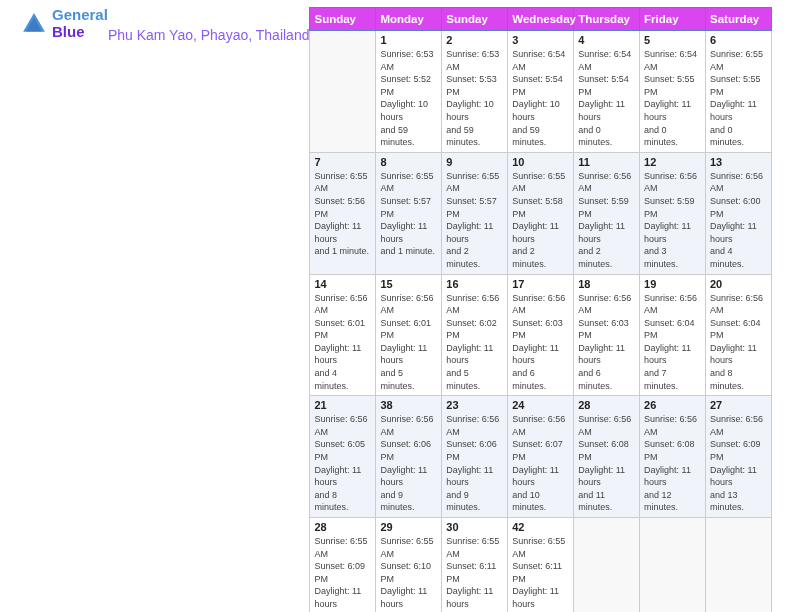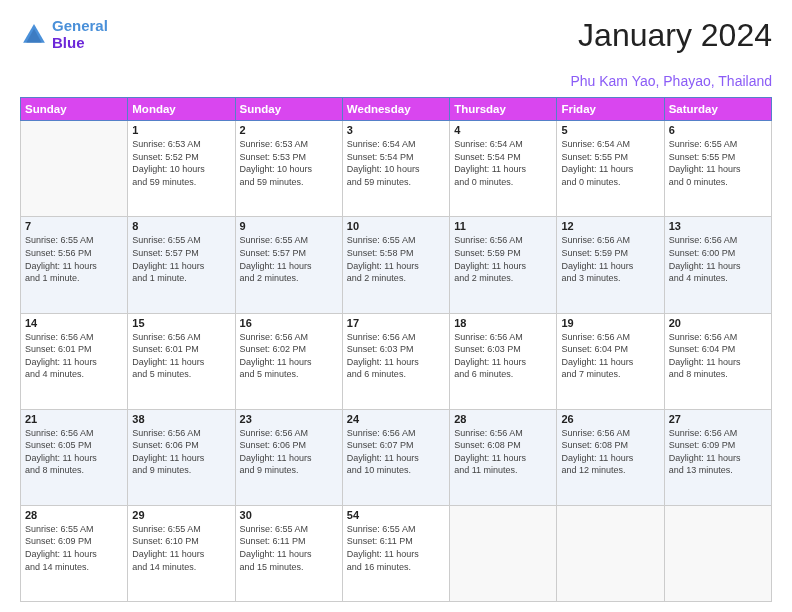--- a/index.html
+++ b/index.html
@@ -6,23 +6,23 @@
     body {
       width: 792px;
       height: 612px;
       font-family: Arial, sans-serif;
       background: #fff;
       overflow: hidden;
     }
     .page {
       width: 792px;
       height: 612px;
-      padding: 18px 20px 10px 20px;
+      padding: 7px 20px 10px 20px;
       display: flex;
-      flex-direction: column;
+      flex-direction: row;
     }
     .header {
       display: flex;
       justify-content: space-between;
       align-items: flex-start;
       margin-bottom: 8px;
     }
     .logo {
       display: flex;
       align-items: center;
@@ -107,21 +107,20 @@
       <svg class="logo-icon" viewBox="0 0 36 36">
         <polygon points="18,4 32,28 4,28" fill="#4a90d9"></polygon>
         <polygon points="18,10 28,28 8,28" fill="#2a60a0" opacity="0.4"></polygon>
       </svg>
       <div class="logo-text">
         <div><span>General</span></div>
         <div><span style="color:#6d28d9">Blue</span></div>
       </div>
     </div>
     <div class="title-block">
-      <div class="month-title">January 2024</div>
       <div class="location">Phu Kam Yao, Phayao, Thailand</div>
     </div>
   </div>
 
   <table class="calendar">
     <thead>
       <tr>
         <th>Sunday</th>
         <th>Monday</th>
         <th>Sunday</th>
@@ -346,21 +345,21 @@
 and 14 minutes.</div>
           </td>
           <td>
             <span class="day-number">30</span>
             <div class="day-info" style="white-space: pre-line;">Sunrise: 6:55 AM
 Sunset: 6:11 PM
 Daylight: 11 hours
 and 15 minutes.</div>
           </td>
           <td>
-            <span class="day-number">54</span>
+            <span class="day-number">42</span>
             <div class="day-info" style="white-space: pre-line;">Sunrise: 6:55 AM
 Sunset: 6:11 PM
 Daylight: 11 hours
 and 16 minutes.</div>
           </td>
           <td class="empty"></td>
           <td class="empty"></td>
           <td class="empty"></td>
         </tr>
       </tbody>

